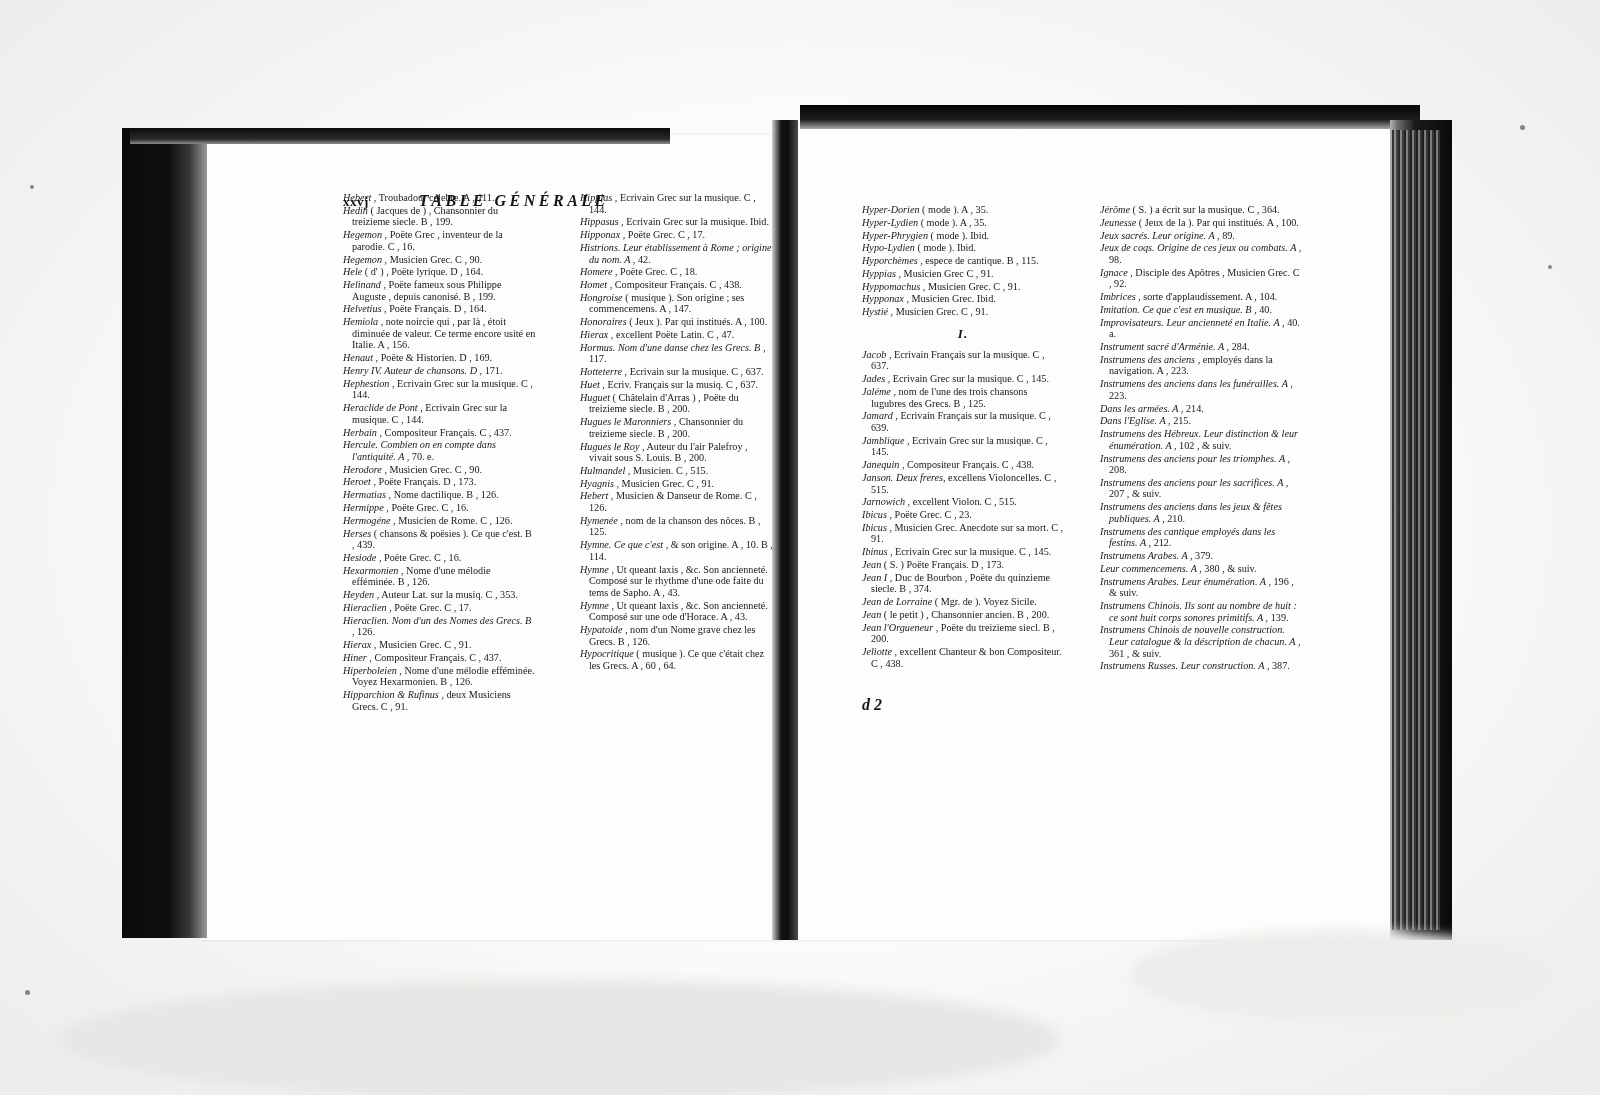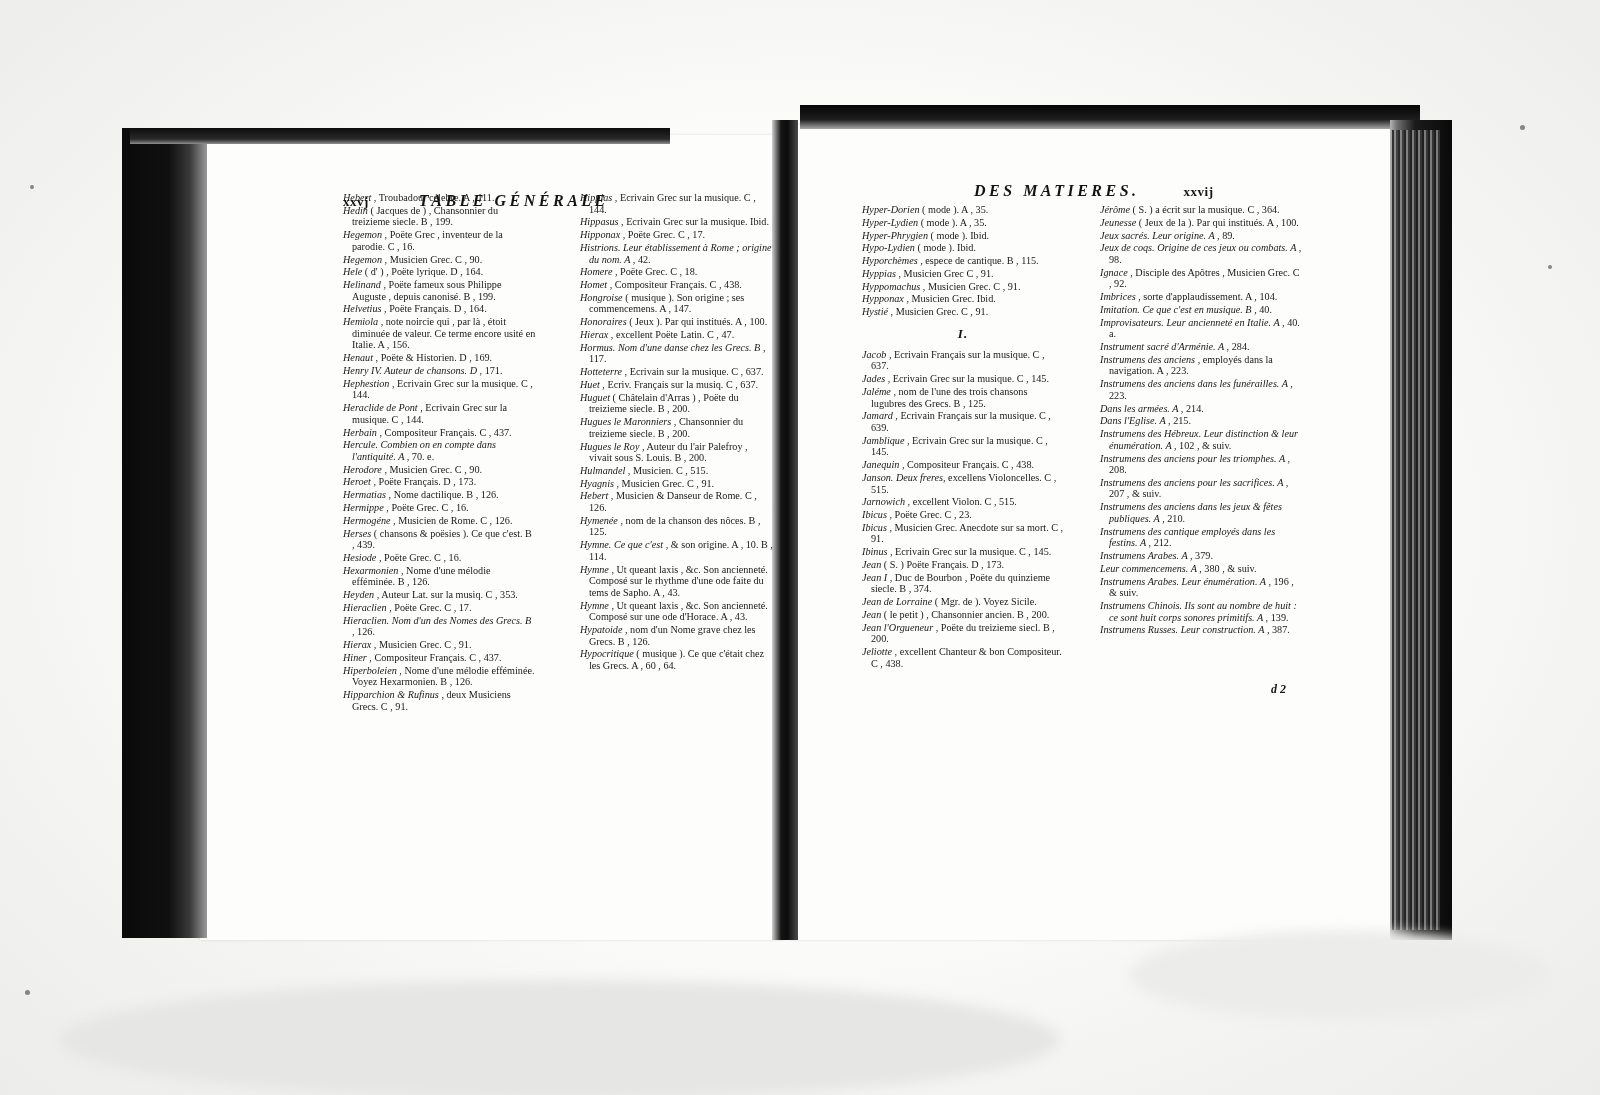--- a/index.html
+++ b/index.html
@@ -69,22 +69,22 @@
     padding-left:9px;
     text-indent:-9px;
     color:#181818;
   }
   .entry i{font-style:italic;}
   .sectionletter{
     text-align:center;font-style:italic;font-weight:bold;font-size:13px;
     margin:8px 0 7px 0;letter-spacing:1px;
   }
   .sig{
-    font-style:italic;font-weight:bold;font-size:12px;
-    text-align:right;margin-top:12px;padding-right:26px;
+    font-style:italic;font-weight:bold;font-size:16px;
+    text-align:left;margin-top:23px;padding-right:26px;
   }
   
   .fleck{position:absolute;background:#2b2b2b;border-radius:50%;opacity:.55;}
 </style>
 </head>
 <body>
 
 <div id="scan">
 
   <div class="paper" id="page-left"></div>
@@ -164,24 +164,20 @@
           <div class="entry"><i>Hymne. Ce que c'est </i>, &amp; son origine. A , 10. B , 114.</div>
           <div class="entry"><i>Hymne </i>, Ut queant laxis , &amp;c. Son ancienneté. Composé sur le rhythme d'une ode faite du tems de Sapho. A , 43.</div>
           <div class="entry"><i>Hymne </i>, Ut queant laxis , &amp;c. Son ancienneté. Composé sur une ode d'Horace. A , 43.</div>
           <div class="entry"><i>Hypatoide </i>, nom d'un Nome grave chez les Grecs. B , 126.</div>
           <div class="entry"><i>Hypocritique </i>( musique ). Ce que c'était chez les Grecs. A , 60 , 64.</div>
         </div>
     </div>
   </div>
 
   <div class="pagebody" id="right-body" style="left:862px;top:182px;width:450px;">
-    <div class="hdr">
-      <span class="runhead" style="margin-left:112px;">DES MATIERES.</span>
-      <span class="folio" style="margin-left:44px;">xxvij</span>
-    </div>
     <div class="cols" style="margin-top:22px;gap:36px;">
       <div class="col wide" id="rcol1">
           <div class="entry"><i>Hyper-Dorien </i>( mode ). A , 35.</div>
           <div class="entry"><i>Hyper-Lydien </i>( mode ). A , 35.</div>
           <div class="entry"><i>Hyper-Phrygien </i>( mode ). Ibid.</div>
           <div class="entry"><i>Hypo-Lydien </i>( mode ). Ibid.</div>
           <div class="entry"><i>Hyporchèmes </i>, espece de cantique. B , 115.</div>
           <div class="entry"><i>Hyppias </i>, Musicien Grec C , 91.</div>
           <div class="entry"><i>Hyppomachus </i>, Musicien Grec. C , 91.</div>
           <div class="entry"><i>Hypponax </i>, Musicien Grec. Ibid.</div>
@@ -221,19 +217,20 @@
           <div class="entry"><i>Dans l'Eglise. A </i>, 215.</div>
           <div class="entry"><i>Instrumens des Hébreux. Leur distinction &amp; leur énumération. A </i>, 102 , &amp; suiv.</div>
           <div class="entry"><i>Instrumens des anciens pour les triomphes. A </i>, 208.</div>
           <div class="entry"><i>Instrumens des anciens pour les sacrifices. A </i>, 207 , &amp; suiv.</div>
           <div class="entry"><i>Instrumens des anciens dans les jeux &amp; fêtes publiques. A </i>, 210.</div>
           <div class="entry"><i>Instrumens des cantique employés dans les festins. A </i>, 212.</div>
           <div class="entry"><i>Instrumens Arabes. A </i>, 379.</div>
           <div class="entry"><i>Leur commencemens. A </i>, 380 , &amp; suiv.</div>
           <div class="entry"><i>Instrumens Arabes. Leur énumération. A </i>, 196 , &amp; suiv.</div>
           <div class="entry"><i>Instrumens Chinois. Ils sont au nombre de huit : ce sont huit corps sonores primitifs. A </i>, 139.</div>
+          <div class="entry"><i>Instrumens Chinois de nouvelle construction. Leur catalogue &amp; la déscription de chacun. A </i>, 361 , &amp; suiv.</div>
           <div class="entry"><i>Instrumens Russes. Leur construction. A </i>, 387.</div>
         </div>
     </div>
     <div class="sig">d 2</div>
   </div>
 
 </div>
 
 </body></html>

